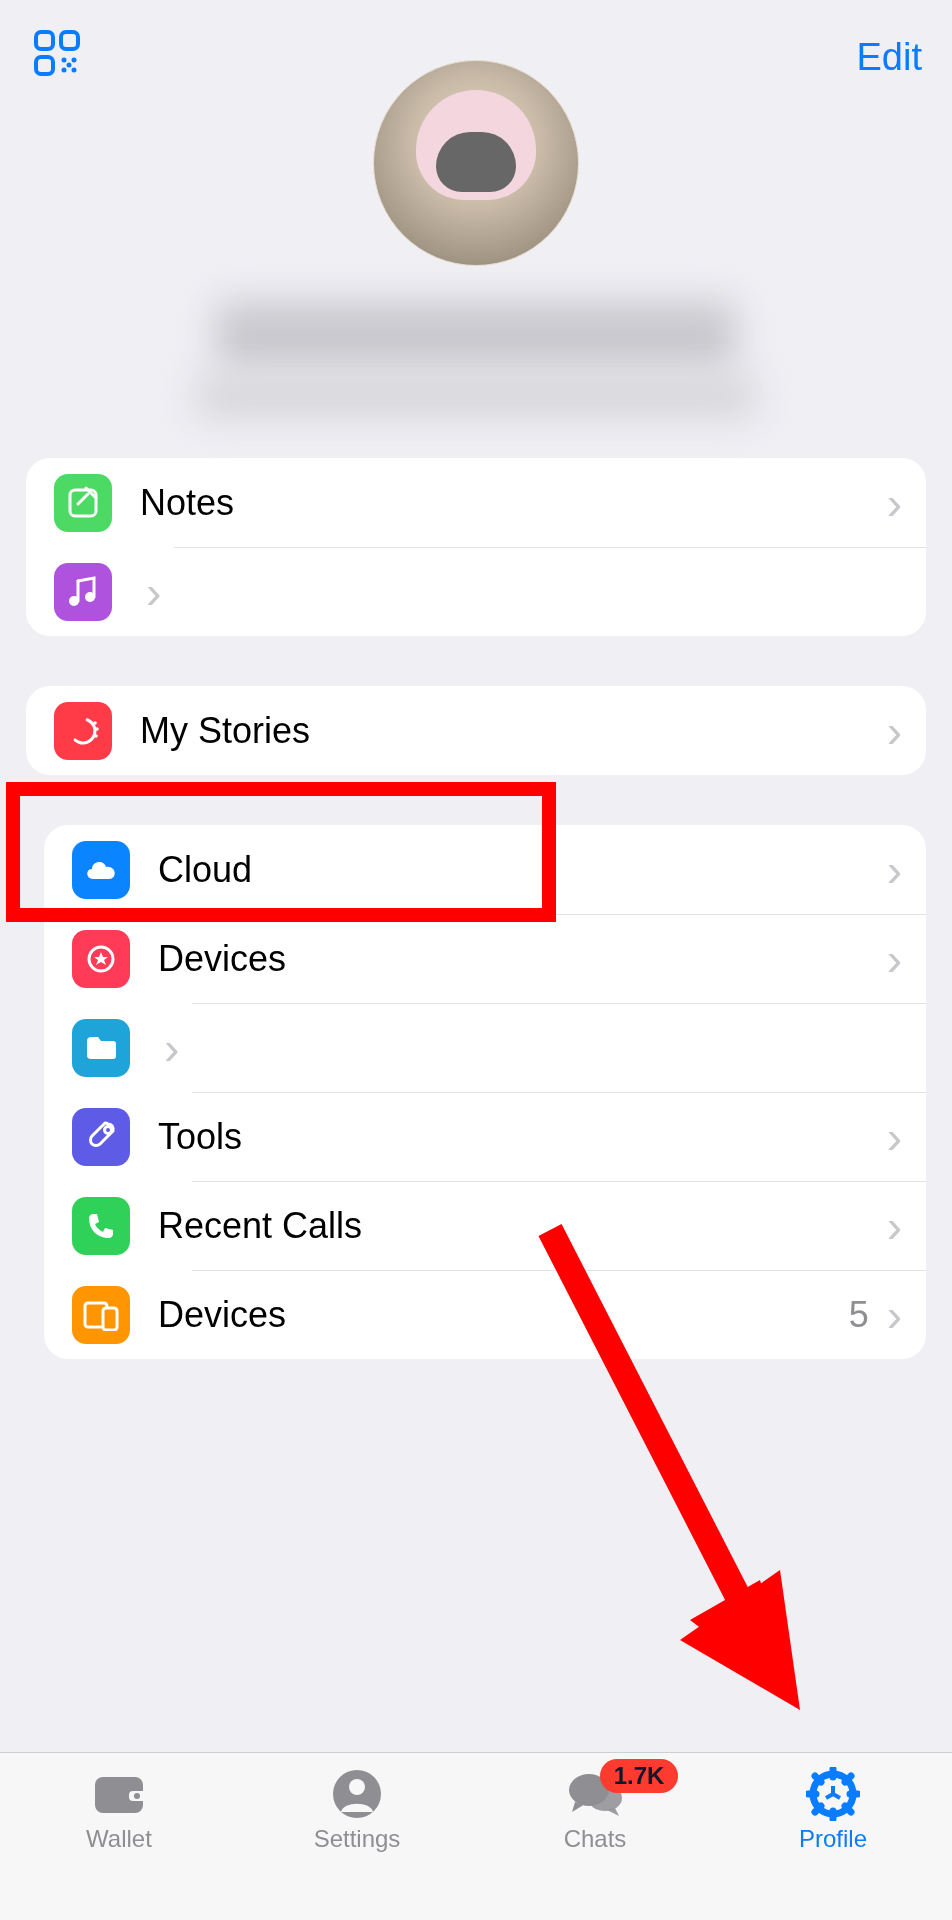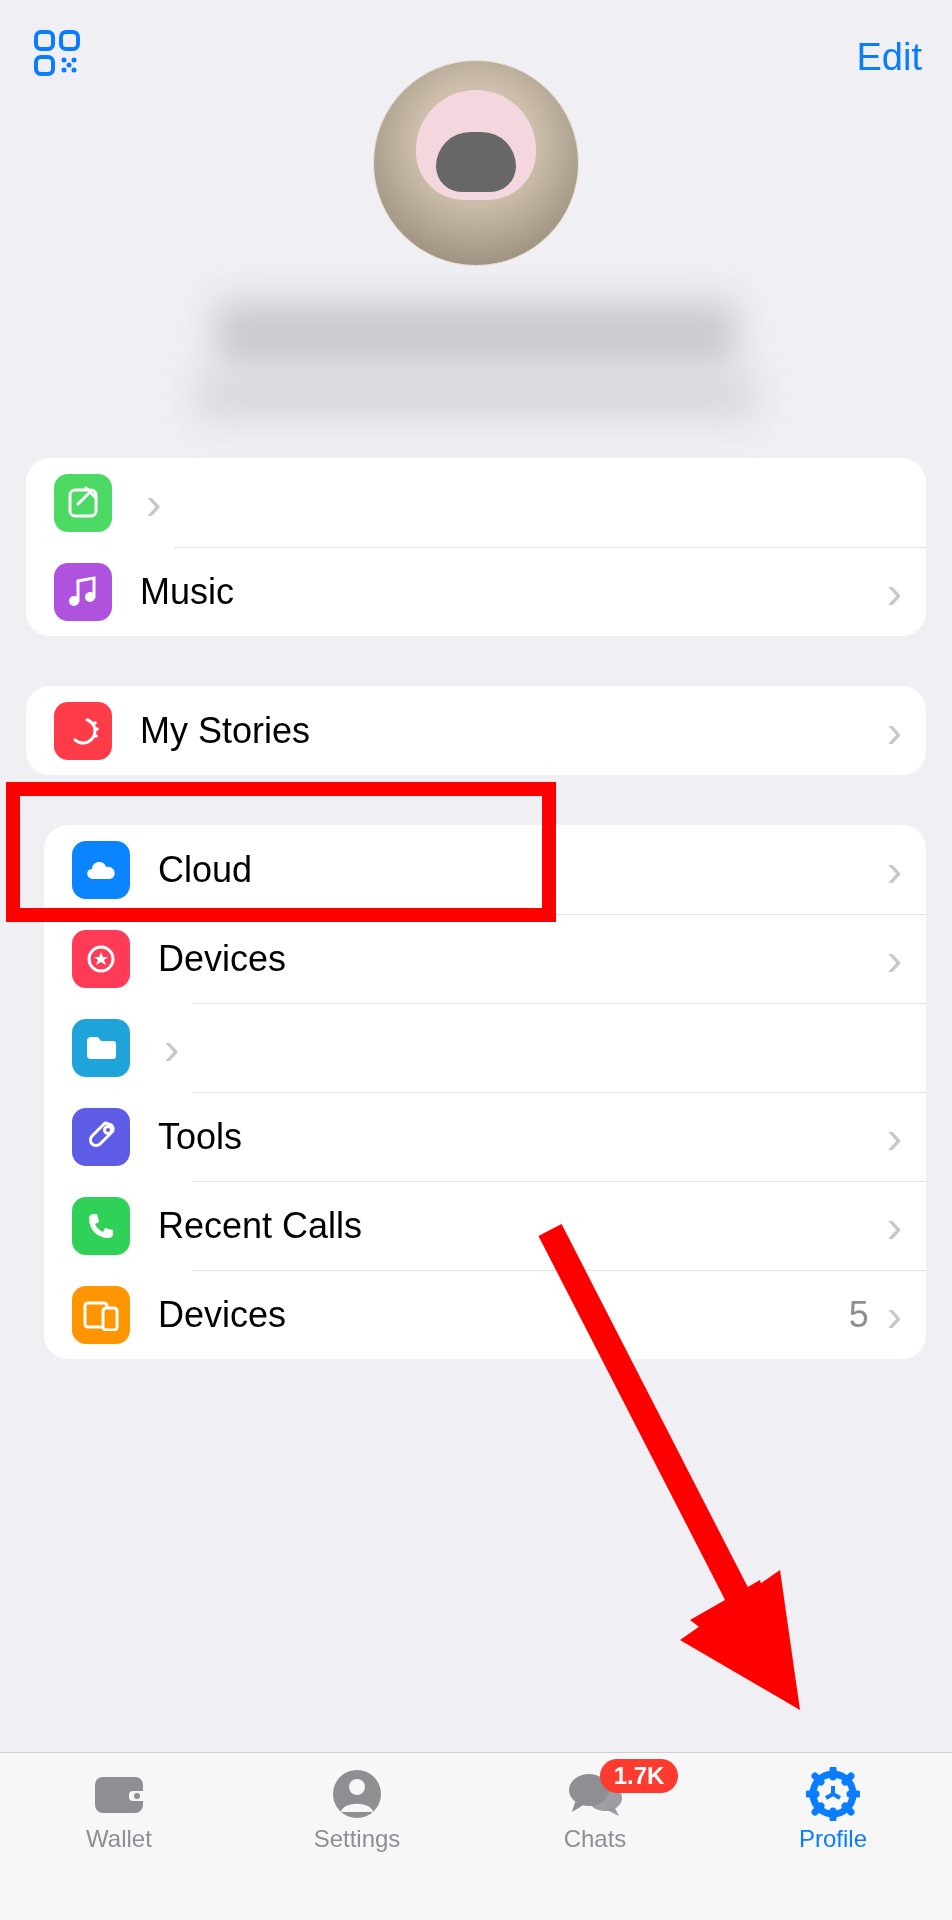--- a/index.html
+++ b/index.html
@@ -158,21 +158,21 @@
   .tab-icon {
     height:54px;
     display:flex; align-items:center; justify-content:center;
     margin-bottom:4px;
   }
   .tab-label { font-size:24px; }
   .badge {
     position:absolute;
     top:-8px; left:52%;
     background:#FF3B30;
-    color:#ffffff;
+    color:#0f172a;
     font-size:24px;
     font-weight:600;
     padding:3px 14px;
     border-radius:24px;
   }
 
   
   .highlight-box {
     position:absolute;
     border:14px solid #FF0000;
@@ -218,32 +218,32 @@
 
     <div class="group">
       <div class="row">
         <div class="icon-wrap" style="background:#4CD964">
           <svg width="34" height="34" viewBox="0 0 34 34">
               <rect x="4" y="4" width="26" height="26" rx="5" fill="none" stroke="#fff" stroke-width="3"></rect>
               <path d="M20 2 L30 12" stroke="#fff" stroke-width="3" stroke-linecap="round"></path>
               <path d="M12 18 L22 8" stroke="#fff" stroke-width="3" stroke-linecap="round"></path>
             </svg>
         </div>
+        <div class="row-label">Notes</div>
         <div class="chev">›</div>
       </div>
       <div class="row">
         <div class="icon-wrap" style="background:#AF52DE">
           <svg width="34" height="34" viewBox="0 0 34 34">
               <path d="M12 6 L28 3 L28 22" fill="none" stroke="#fff" stroke-width="3" stroke-linecap="round"></path>
               <path d="M12 6 L12 26" stroke="#fff" stroke-width="3" stroke-linecap="round"></path>
               <circle cx="8" cy="26" r="5" fill="#fff"></circle>
               <circle cx="24" cy="22" r="5" fill="#fff"></circle>
             </svg>
         </div>
-        <div class="row-label">Music</div>
         <div class="chev">›</div>
       </div>
     </div>
 
     <div class="group">
       <div class="row">
         <div class="icon-wrap" style="background:#FF3B48">
           <svg width="36" height="36" viewBox="0 0 36 36">
               <circle cx="18" cy="18" r="12" fill="none" stroke="#fff" stroke-width="3" stroke-dasharray="42 40" stroke-linecap="round" transform="rotate(-70 18 18)"></circle>
               <circle cx="30" cy="10" r="1.8" fill="#fff"></circle>

